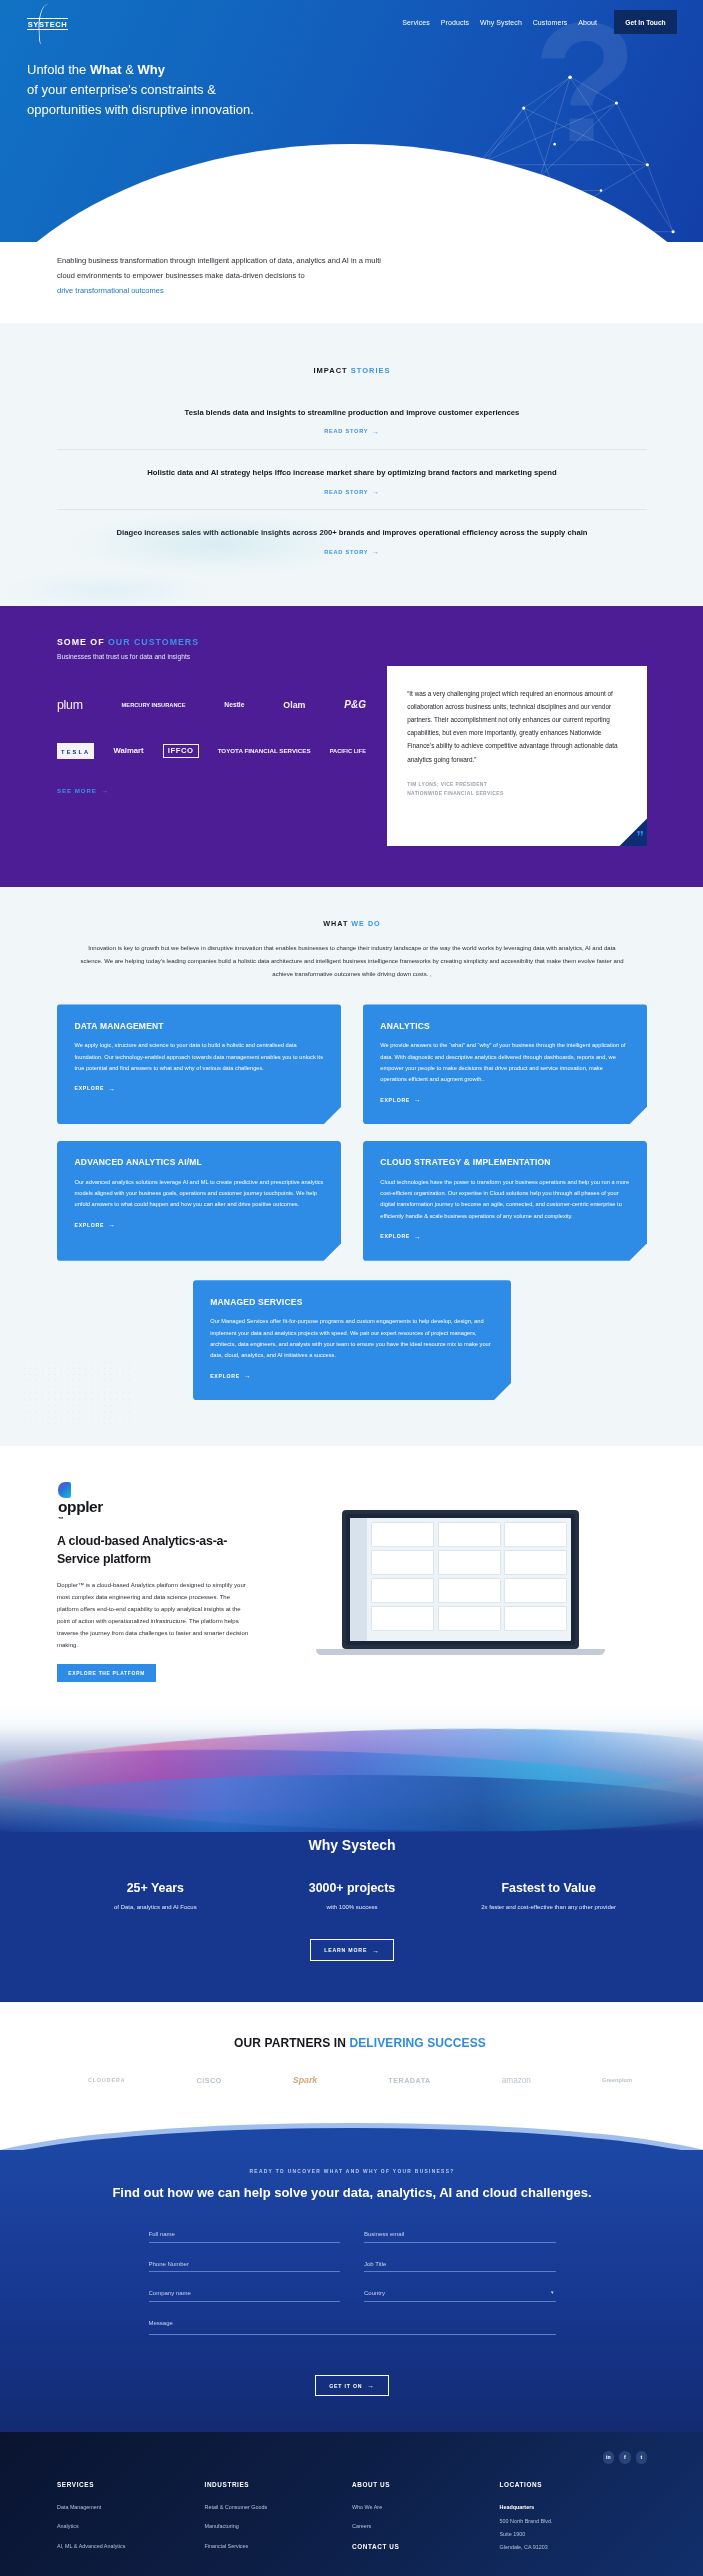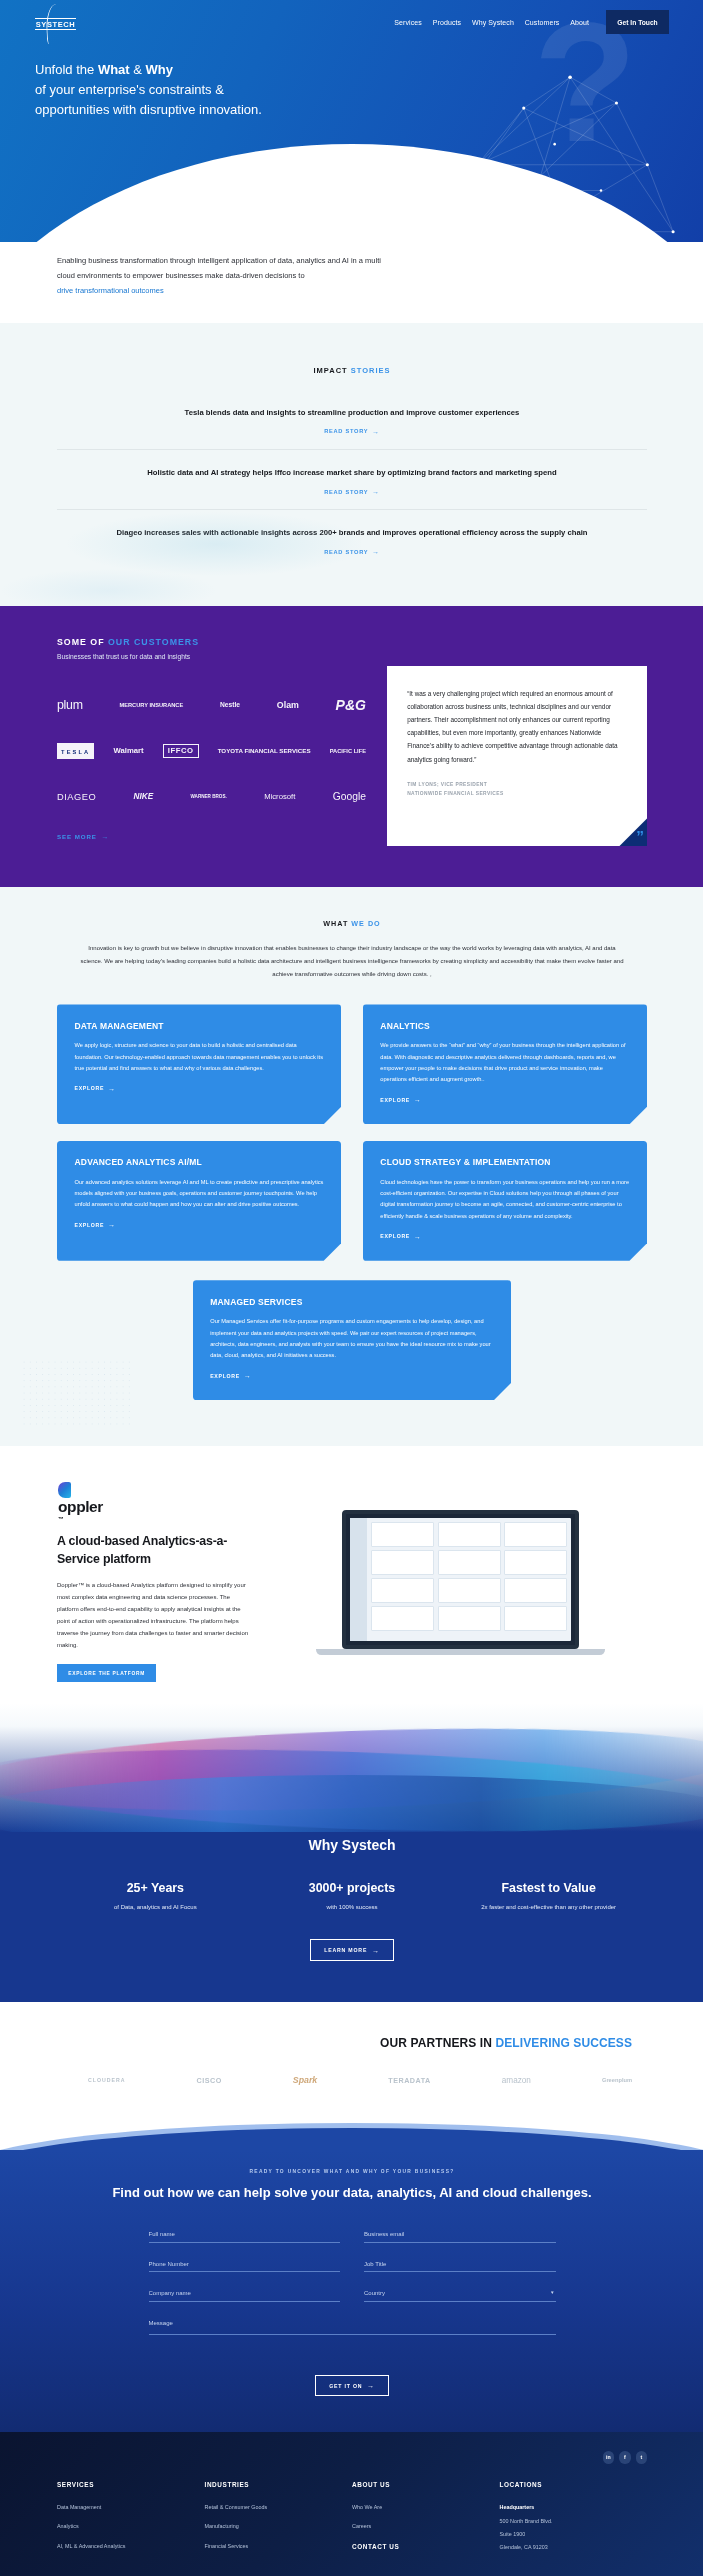--- a/index.html
+++ b/index.html
@@ -12,21 +12,21 @@
   }
   .wrap { width:704px; position:relative; }
 
   
   .hero {
     position:relative;
     height:242px;
     background:linear-gradient(115deg,#1172c4 0%,#1263bd 35%,#1450b5 70%,#123fa8 100%);
     overflow:hidden;
   }
-  .hero-inner { position:relative; z-index:4; padding:0 35px; }
+  .hero-inner { position:relative; z-index:4; padding:0 27px; }
   .topbar { display:flex; align-items:center; height:44px; }
   .logo { width:41px; height:42px; position:relative; margin-top:3.1px; }
   .logo .swash {
     position:absolute; left:11.3px; top:1px; width:18.5px; height:40px;
     border-left:1.5px solid #fff; border-radius:60% 10% 60% 10%/70% 20% 80% 30%;
     transform:rotate(-3deg);
   }
   .logo .wordmark {
     position:absolute; left:0; top:15.5px; width:41px;
     color:#fff; font-size:7.5px; font-weight:bold; letter-spacing:0.6px;
@@ -100,21 +100,21 @@
   .customers .eyebrow .accent { color:#3b93e8; }
   .cust-sub { color:#dfe8f5; font-size:6.7px; margin-top:6.2px; }
   .cust-cols { display:flex; gap:20.6px; margin-top:21.6px; }
   .cust-logos { width:309px; }
   .logo-row { display:flex; align-items:center; justify-content:space-between; height:46px; }
   .logo-txt { color:#fff; opacity:.95; font-weight:bold; white-space:nowrap; }
   .lg-plum { font-size:12.4px; font-weight:300; letter-spacing:-0.3px; }
   .lg-merc { font-size:5.7px; line-height:1.05; text-align:left; }
   .lg-nestle { font-size:6.7px; }
   .lg-olam { font-size:8.8px; }
-  .lg-pg { font-size:14px; font-style:italic; }
+  .lg-pg { font-size:10px; font-style:italic; }
   .lg-tesla { font-size:5.7px; letter-spacing:2.1px; background:#fff; color:#0d2d75; padding:6.2px 4.1px 3.1px; }
   .lg-walmart { font-size:7.7px; }
   .lg-iffco { font-size:7.7px; border:1px solid #fff; padding:1.5px 4.1px; letter-spacing:0.5px; }
   .lg-toyota { font-size:6.2px; }
   .lg-pacific { font-size:5.7px; }
   .lg-diageo { font-size:9.3px; letter-spacing:0.5px; font-weight:400; }
   .lg-nike { font-size:8.2px; font-style:italic; }
   .lg-wb { font-size:4.6px; }
   .lg-ms { font-size:7.7px; font-weight:400; }
   .lg-goog { font-size:10.3px; font-weight:400; }
@@ -217,21 +217,21 @@
   .stat { width:155px; }
   .stat .num { font-size:12.4px; font-weight:bold; }
   .stat .lbl { font-size:6px; margin-top:7.2px; line-height:1.7; color:#e4ecf8; }
   .learn {
     display:inline-flex; align-items:center; gap:4.6px; margin-top:27px;
     border:0.8px solid #fff; padding:6.2px 13.4px; font-size:5.2px;
     font-weight:bold; letter-spacing:0.8px;
   }
 
   
-  .partners { background:#fff; padding:34px 72px 29px; text-align:right;margin-left:16px; }
+  .partners { background:#fff; padding:34px 72px 29px; text-align:center;margin-left:16px; }
   .partners h2 { font-size:12px; font-weight:bold; letter-spacing:0.1px; }
   .partners h2 .accent { color:#2f8ce6; }
   .plogos { display:flex; justify-content:space-between; align-items:center; margin-top:25px; }
   .plogo { color:#b9c3cc; font-weight:bold; white-space:nowrap; }
   .pl-cloudera { font-size:5.2px; letter-spacing:1px; }
   .pl-cisco { font-size:7.2px; letter-spacing:0.5px; }
   .pl-spark { font-size:8.8px; font-style:italic; color:#cfa87a; }
   .pl-teradata { font-size:7.2px; letter-spacing:0.5px; }
   .pl-amazon { font-size:8.2px; font-weight:400; }
   .pl-green { font-size:5.7px; }
@@ -412,27 +412,20 @@
           <span class="logo-txt lg-olam">Olam</span>
           <span class="logo-txt lg-pg">P&amp;G</span>
         </div>
         <div class="logo-row">
           <span class="logo-txt lg-tesla">TESLA</span>
           <span class="logo-txt lg-walmart">Walmart</span>
           <span class="logo-txt lg-iffco">IFFCO</span>
           <span class="logo-txt lg-toyota">TOYOTA FINANCIAL SERVICES</span>
           <span class="logo-txt lg-pacific">PACIFIC LIFE</span>
         </div>
-        <div class="logo-row">
-          <span class="logo-txt lg-diageo">DIAGEO</span>
-          <span class="logo-txt lg-nike">NIKE</span>
-          <span class="logo-txt lg-wb">WARNER BROS.</span>
-          <span class="logo-txt lg-ms">Microsoft</span>
-          <span class="logo-txt lg-goog">Google</span>
-        </div>
         <div class="seemore">
           <span>SEE MORE</span>
           <span class="arrow">→</span>
         </div>
       </div>
 
       <div class="quote-card">
         <p>“It was a very challenging project which required an enormous amount of collaboration across business units, technical disciplines and our vendor partners. Their accomplishment not only enhances our current reporting capabilities, but even more importantly, greatly enhances Nationwide Finance's ability to achieve competitive advantage through actionable data analytics going forward.”</p>
         <div class="quote-attr">
           <div>TIM LYONS; VICE PRESIDENT</div>

